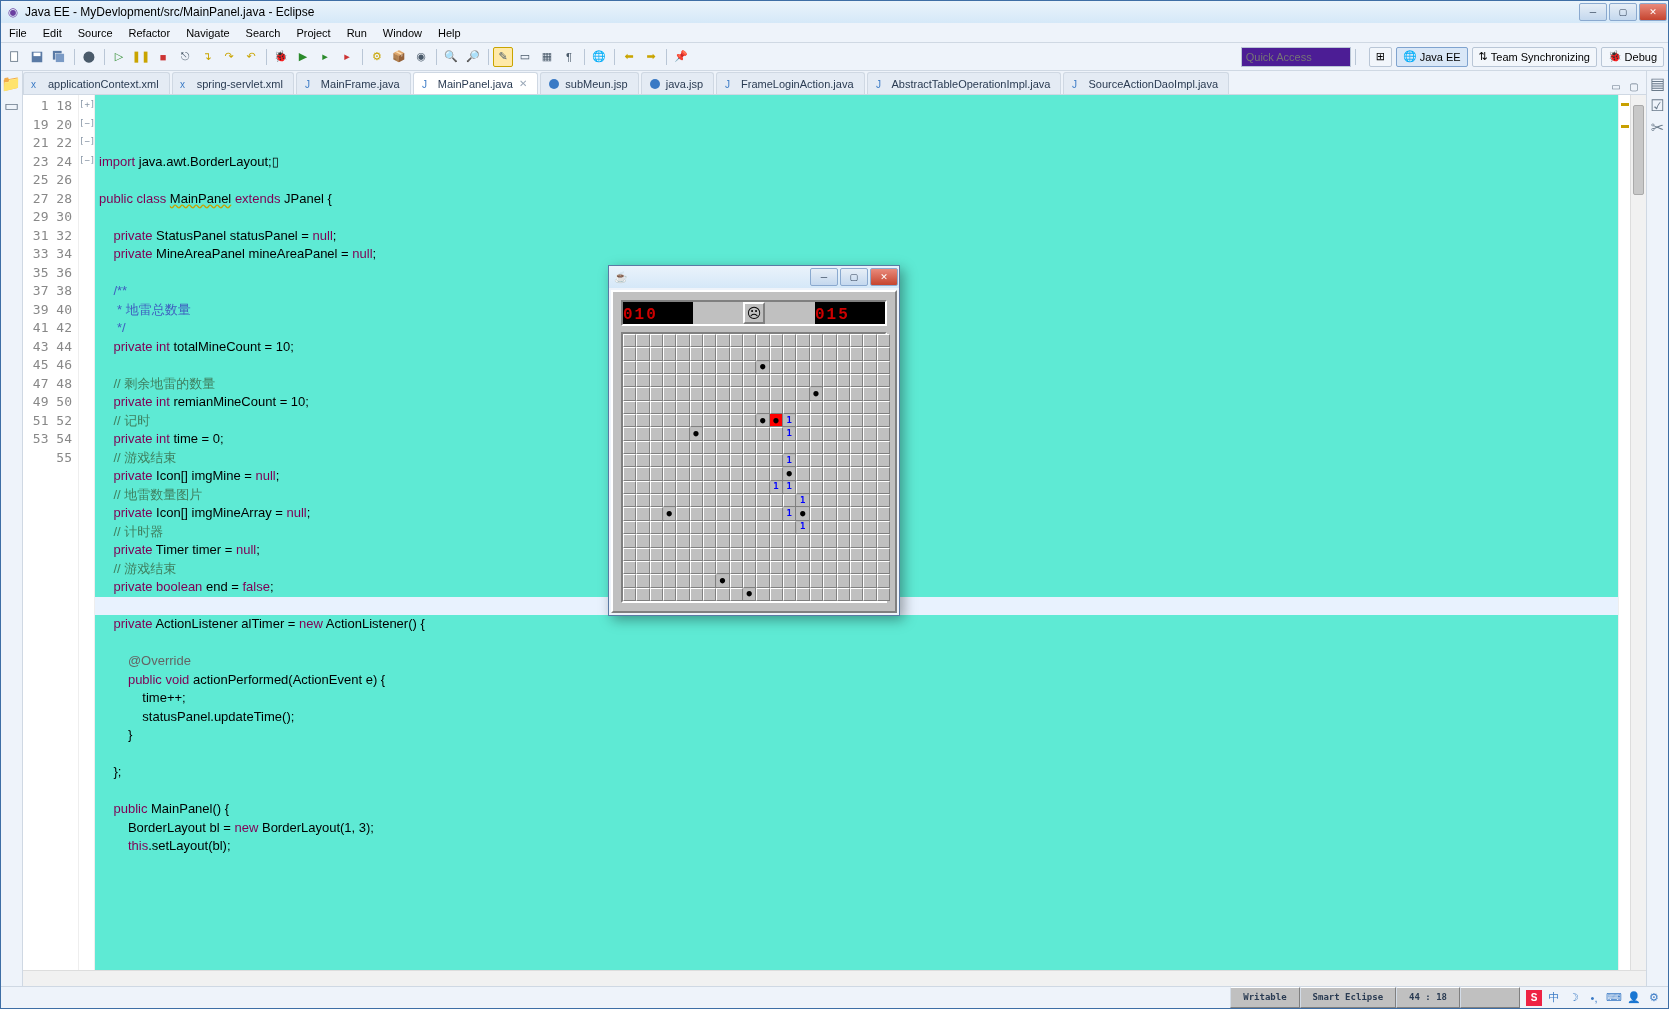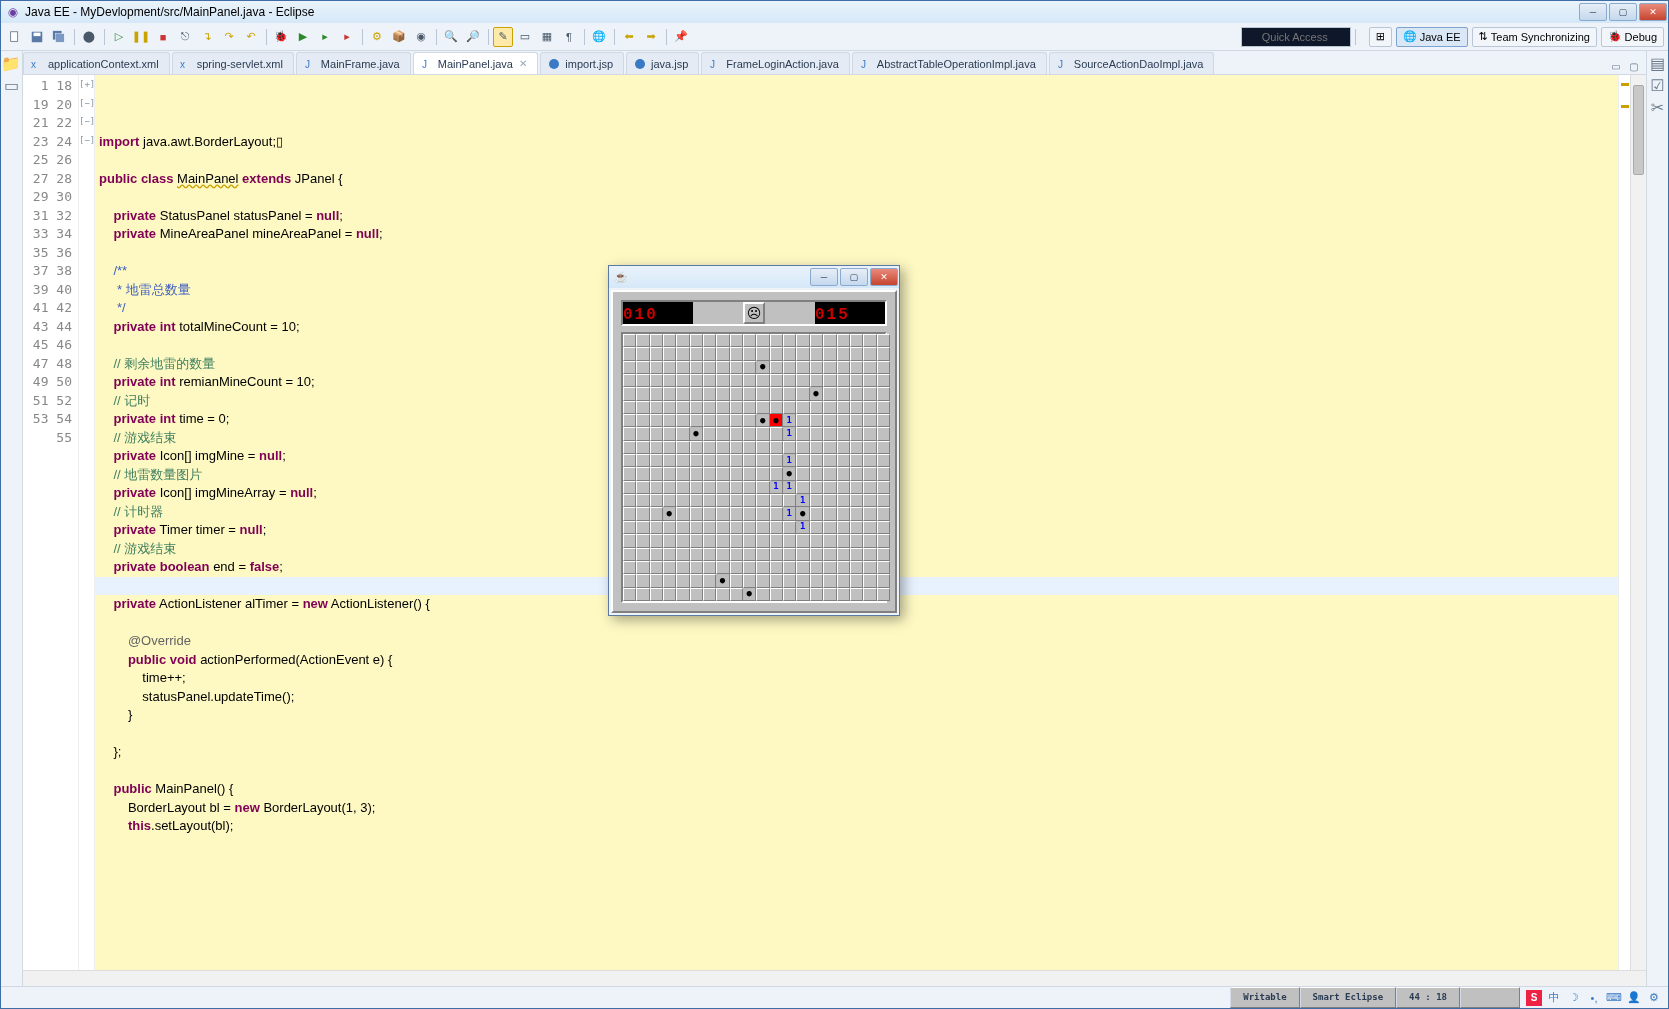--- a/index.html
+++ b/index.html
@@ -16,21 +16,21 @@
 
 .menubar { height: 20px; background: #eef3fa; border-bottom: 1px solid #cfd8e3; display: flex; align-items: center; font-size: 11px; }
 .menubar span { padding: 2px 8px; cursor: pointer; }
 
 
 .toolbar { height: 28px; background: #eef3fa; border-bottom: 1px solid #cfd8e3; display: flex; align-items: center; padding: 0 4px; gap: 2px; }
 .tool { width: 20px; height: 20px; border: 1px solid transparent; border-radius: 2px; display: flex; align-items: center; justify-content: center; cursor: pointer; font-size: 11px; color: #4a5a6a; }
 .tool.sep { width: 6px; border: none; cursor: default; }
 .tool.sep::before { content:""; width:1px; height:16px; background:#b9c6d6; }
 .tool svg { width: 14px; height: 14px; }
-.quick-access { margin-left: auto; width: 110px; height: 20px; border: 1px solid #b9c6d6; font-size: 11px; color: #888; padding: 1px 20px; background: #0f172a; }
+.quick-access { margin-left: auto; width: 110px; height: 20px; border: 1px solid #b9c6d6; font-size: 11px; color: #888; padding: 1px 4px; background: #4c1d95; }
 .persp { display: flex; margin-left: 8px; gap: 4px; align-items: center; }
 .persp-btn { height: 20px; padding: 0 6px; border: 1px solid #b9c6d6; background: #f2f6fb; font-size: 11px; border-radius: 2px; display: flex; align-items: center; gap: 3px; cursor: pointer; }
 .persp-btn.active { background: #d9e7f7; border-color: #7fa3cf; }
 
 
 .body-row { flex: 1; display: flex; min-height: 0; }
 .left-gutter { width: 22px; background: #eef3fa; border-right: 1px solid #cfd8e3; display: flex; flex-direction: column; align-items: center; padding-top: 4px; gap: 6px; }
 .gutter-icon { width: 16px; height: 16px; cursor: pointer; display:flex; align-items:center; justify-content:center; color:#6a7a8a; }
 .right-gutter { width: 22px; background: #eef3fa; border-left: 1px solid #cfd8e3; display:flex; flex-direction:column; align-items:center; padding-top:4px; gap:6px; }
 
@@ -38,27 +38,27 @@
 .editor-area { flex: 1; display: flex; flex-direction: column; min-width: 0; }
 .tabs { height: 24px; background: #eef3fa; border-bottom: 1px solid #cfd8e3; display: flex; align-items: flex-end; font-size: 11px; overflow: hidden; }
 .tab { height: 22px; padding: 0 10px 0 6px; border: 1px solid #cfd8e3; border-bottom: none; background: #e4ebf4; margin-right: 2px; display: flex; align-items: center; gap: 4px; cursor: pointer; border-radius: 3px 3px 0 0; color: #2a3b52; }
 .tab.active { background: #fff; font-style: normal; }
 .tab .tab-icon { width: 14px; height: 14px; display:flex; align-items:center; justify-content:center; }
 .tab .close-x { font-size: 10px; color: #9aa8b8; margin-left: 2px; }
 .tabs-right { margin-left: auto; display: flex; gap: 2px; padding-right: 4px; }
 .tabs-right .mini { width: 16px; height: 16px; cursor: pointer; color:#6a7a8a; display:flex;align-items:center;justify-content:center; font-size:10px; }
 
 
-.code-wrap { flex: 1; display: flex; min-height: 0; background: #fef9c3; }
+.code-wrap { flex: 1; display: flex; min-height: 0; background: #5eead4; }
 .line-numbers { width: 56px; background: #fff; border-right: 1px solid #eee; text-align: right; padding: 2px 6px 2px 2px; font: 13px/18.5px Consolas, monospace; color: #888; user-select: none; }
 .fold-gutter { width: 16px; background:#fff; border-right:1px solid #eee; font:9px/18.5px Consolas,monospace; color:#8a98a8; text-align:center; }
 .code { flex: 1; font: 13px/18.5px Consolas, "Courier New", monospace; padding: 2px 0 2px 4px; white-space: pre; overflow: hidden; color: #000; position: relative; }
 .hl-line { position: absolute; left: 0; right: 0; height: 18.5px; background: #e8f2fe; z-index: 0; }
 .code-inner { position: relative; z-index: 1; }
-.kw { color: #7f0055; font-weight: bold; }
+.kw { color: #7f0055; font-weight: normal; }
 .cm { color: #3f7f5f; }
 .jd { color: #3f5fbf; }
 .an { color: #646464; }
 .cls-underline { text-decoration: underline; text-decoration-style: wavy; text-decoration-color: #c8a000; }
 .hscroll { height: 16px; background:#f1f1f1; border-top:1px solid #ddd; }
 .vscroll-editor { width: 16px; background: #f1f1f1; border-left: 1px solid #ddd; position: relative; }
 .vscroll-editor .thumb { position:absolute; top:10px; left:2px; right:2px; height:90px; background:#c8c8c8; border:1px solid #aaa; border-radius:2px; }
 .overview { width: 12px; background:#fff; border-left:1px solid #eee; position:relative; }
 .overview .mark { position:absolute; left:2px; width:8px; height:3px; }
 
@@ -94,20 +94,32 @@
   <div class="titlebar">
     <span class="icon">◉</span>
     <span>Java EE - MyDevlopment/src/MainPanel.java - Eclipse</span>
     <div class="win-controls">
       <div class="win-btn">─</div>
       <div class="win-btn">▢</div>
       <div class="win-btn close">✕</div>
     </div>
   </div>
 
+  <div class="menubar" id="menubar">
+      <span>File</span>
+      <span>Edit</span>
+      <span>Source</span>
+      <span>Refactor</span>
+      <span>Navigate</span>
+      <span>Search</span>
+      <span>Project</span>
+      <span>Run</span>
+      <span>Window</span>
+      <span>Help</span>
+    </div>
 
   <div class="toolbar">
     <div class="tool">
         <svg viewBox="0 0 16 16">
           <rect x="3" y="2" width="8" height="11" fill="#fff" stroke="#6a7a8a"></rect>
         </svg>
       </div>
     <div class="tool">
         <svg viewBox="0 0 16 16">
           <rect x="2" y="2" width="12" height="12" fill="#5a7aa5"></rect>
@@ -206,21 +218,21 @@
             </span>
             <span>MainPanel.java</span>
             <span class="close-x">✕</span>
           </div>
           <div class="tab">
             <span class="tab-icon">
               <svg viewBox="0 0 14 14">
                 <circle cx="7" cy="7" r="5" fill="#3a7ac5"></circle>
               </svg>
             </span>
-            <span>import.jsp</span>
+            <span>subMeun.jsp</span>
           </div>
           <div class="tab">
             <span class="tab-icon">
               <svg viewBox="0 0 14 14">
                 <circle cx="7" cy="7" r="5" fill="#3a7ac5"></circle>
               </svg>
             </span>
             <span>java.jsp</span>
           </div>
           <div class="tab">

